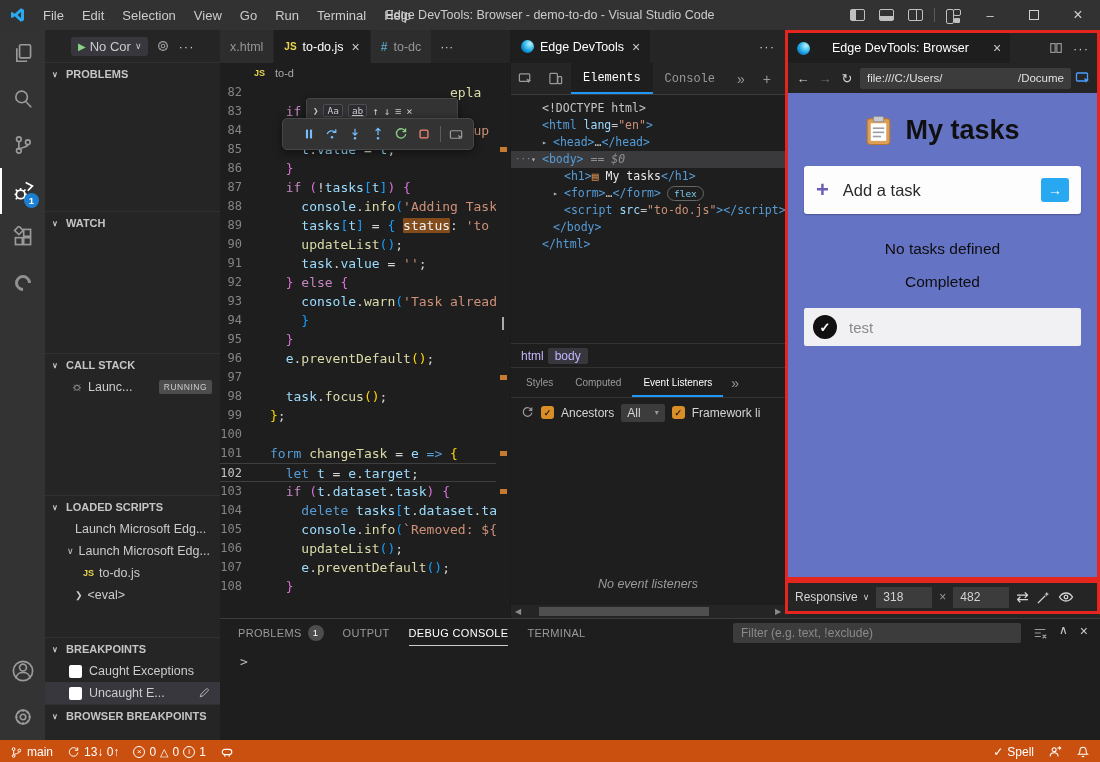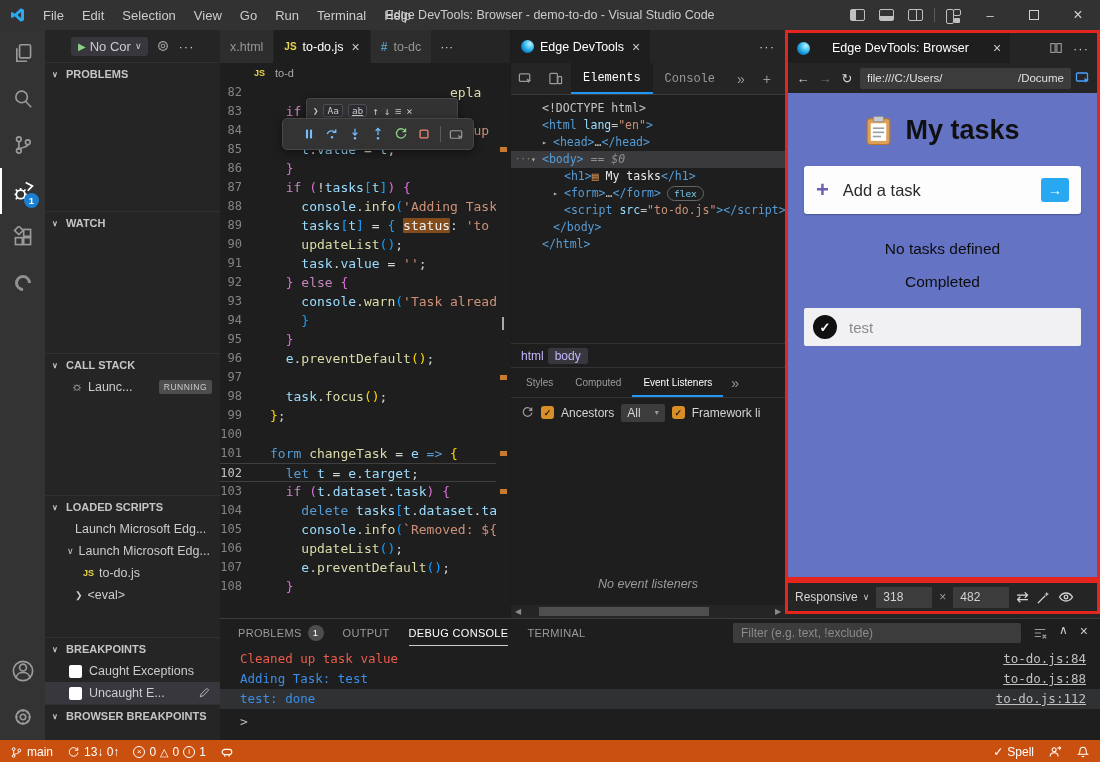--- a/index.html
+++ b/index.html
@@ -673,34 +673,20 @@
             <input class="filter-input" placeholder="Filter (e.g. text, !exclude)" style="">
             <span class="ico">
                 <svg width="14" height="14" viewBox="0 0 16 16" style="stroke-width:1.4;">
                   <path d="M2 4h12M2 8h7M2 12h7M11 10l4 4M15 10l-4 4"></path>
                 </svg>
               </span>
             <span class="bp-ic">∧</span>
             <span class="bp-ic" style="font-size:14px;">×</span>
           </span>
         </div>
-        <div class="con-lines">
-            <div class="con-row">
-              <span class="lv-warn">Cleaned up task value</span>
-              <span class="con-link">to-do.js:84</span>
-            </div>
-            <div class="con-row">
-              <span class="lv-info">Adding Task: test</span>
-              <span class="con-link">to-do.js:88</span>
-            </div>
-            <div class="con-row sel">
-              <span class="lv-info">test: done</span>
-              <span class="con-link">to-do.js:112</span>
-            </div>
-          </div>
         <div class="prompt-row">
           <span>&gt;</span>
         </div>
       </div>
     </div>
   </div>
 
   <div class="statusbar">
     <span class="sb-item">
       <svg width="13" height="13" viewBox="0 0 16 16">

